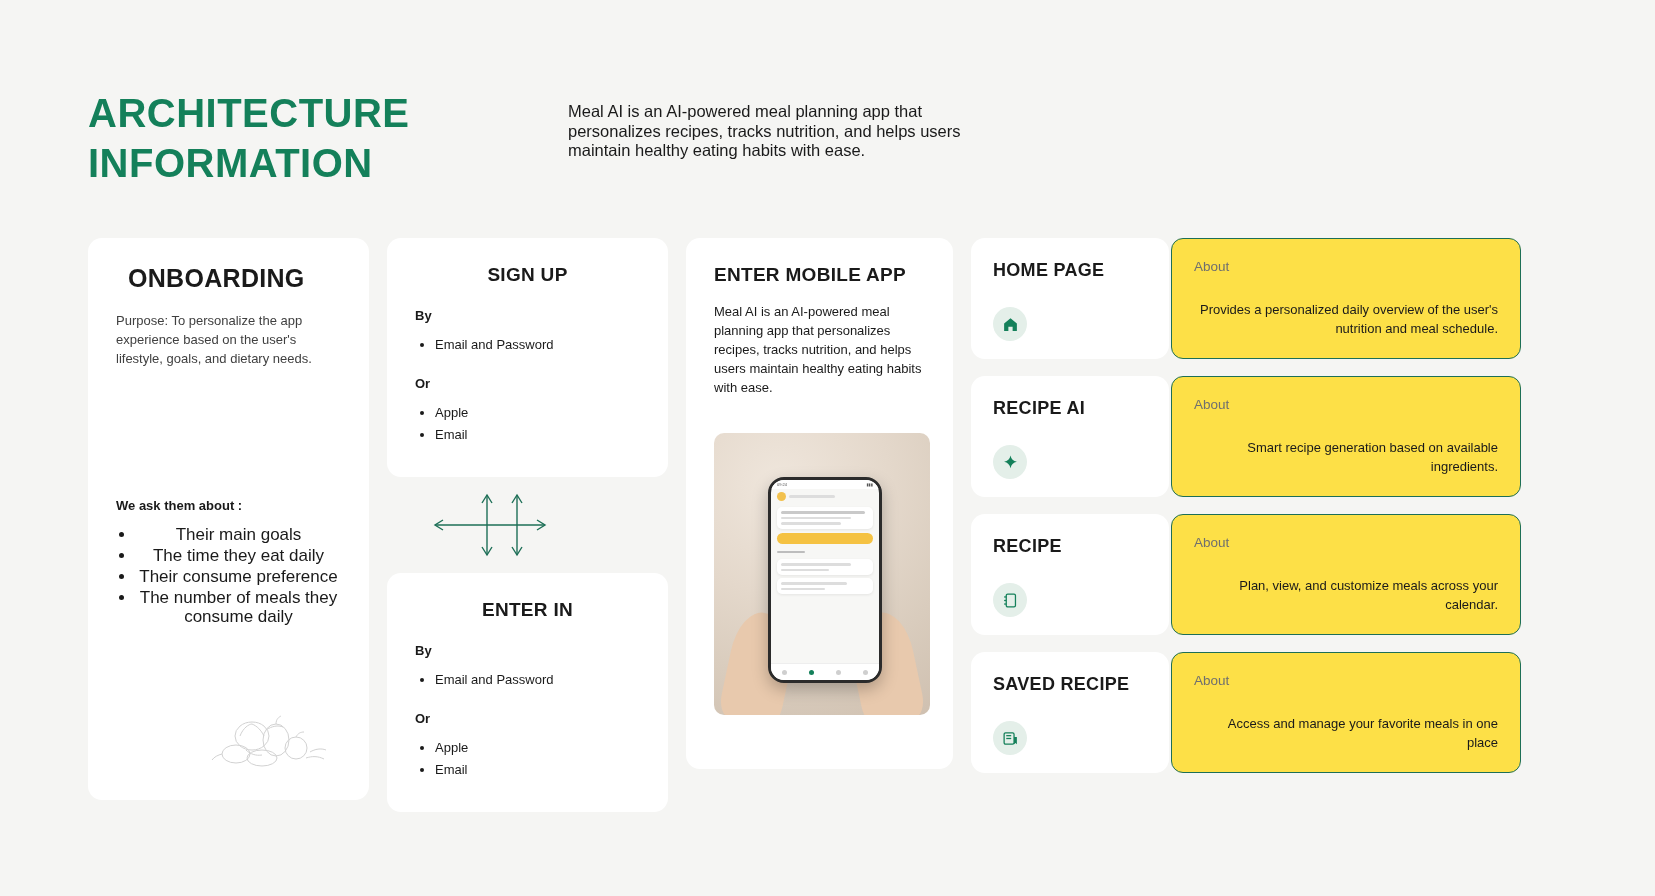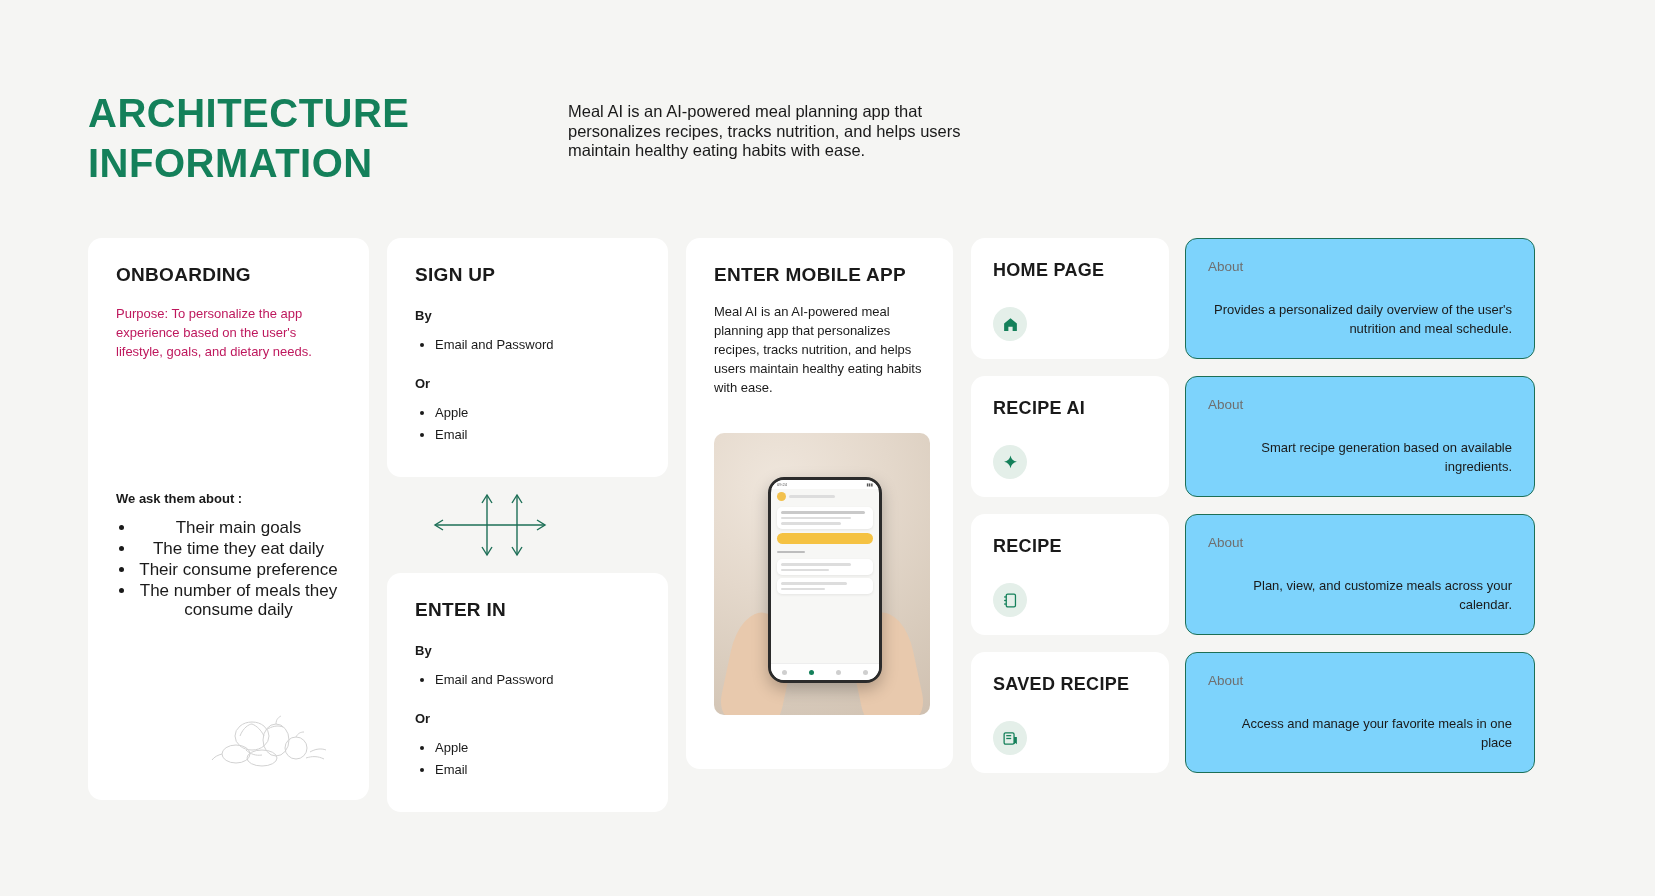--- a/index.html
+++ b/index.html
@@ -60,27 +60,27 @@
   }
 
   
   .col-onboarding {
     width: 281px;
     height: 562px;
     padding: 26px 28px;
     position: relative;
   }
   .col-onboarding h2 {
-    margin: 0 0 18px 0;
-    font-size: 19px;
+    margin: 0 0 18px 12px;
+    font-size: 25px;
     font-weight: 700;
     letter-spacing: .3px;
   }
   .purpose {
-    color: #be185d;
+    color: #404040;
     font-size: 13px;
     line-height: 19px;
     margin: 0;
   }
   .ask-label {
     margin: 130px 0 0 0;
     font-size: 13px;
     font-weight: 700;
   }
   .col-onboarding ul {
@@ -110,20 +110,21 @@
     align-items: stretch;
   }
   .auth-card {
     padding: 26px 28px 30px 28px;
   }
   .auth-card h2 {
     margin: 0 0 22px 0;
     font-size: 19px;
     font-weight: 700;
     letter-spacing: .3px;
+    text-align: center;
   }
   .auth-sub {
     font-size: 13px;
     font-weight: 700;
     margin: 0 0 12px 0;
   }
   .auth-card ul {
     margin: 0 0 22px 0;
     padding-left: 20px;
   }
@@ -233,21 +234,21 @@
   }
 
   
   .col-features {
     display: flex;
     flex-direction: column;
     gap: 17px;
   }
   .feature-row {
     display: flex;
-    gap: 16px;
+    gap: 2px;
     align-items: stretch;
   }
   .feature-card {
     width: 198px;
     padding: 22px 22px 18px 22px;
     display: flex;
     flex-direction: column;
     justify-content: space-between;
     box-sizing: border-box;
   }
@@ -264,21 +265,21 @@
     border-radius: 50%;
     background: #e4efe9;
     display: flex;
     align-items: center;
     justify-content: center;
   }
   .about-card {
     width: 350px;
     border: 1.5px solid #1d6f56;
     border-radius: 12px;
-    background: #7dd3fc;
+    background: #fde047;
     padding: 20px 22px;
     box-sizing: border-box;
     display: flex;
     flex-direction: column;
     justify-content: space-between;
   }
   .about-label {
     font-size: 13.5px;
     color: #6f6f6f;
   }

